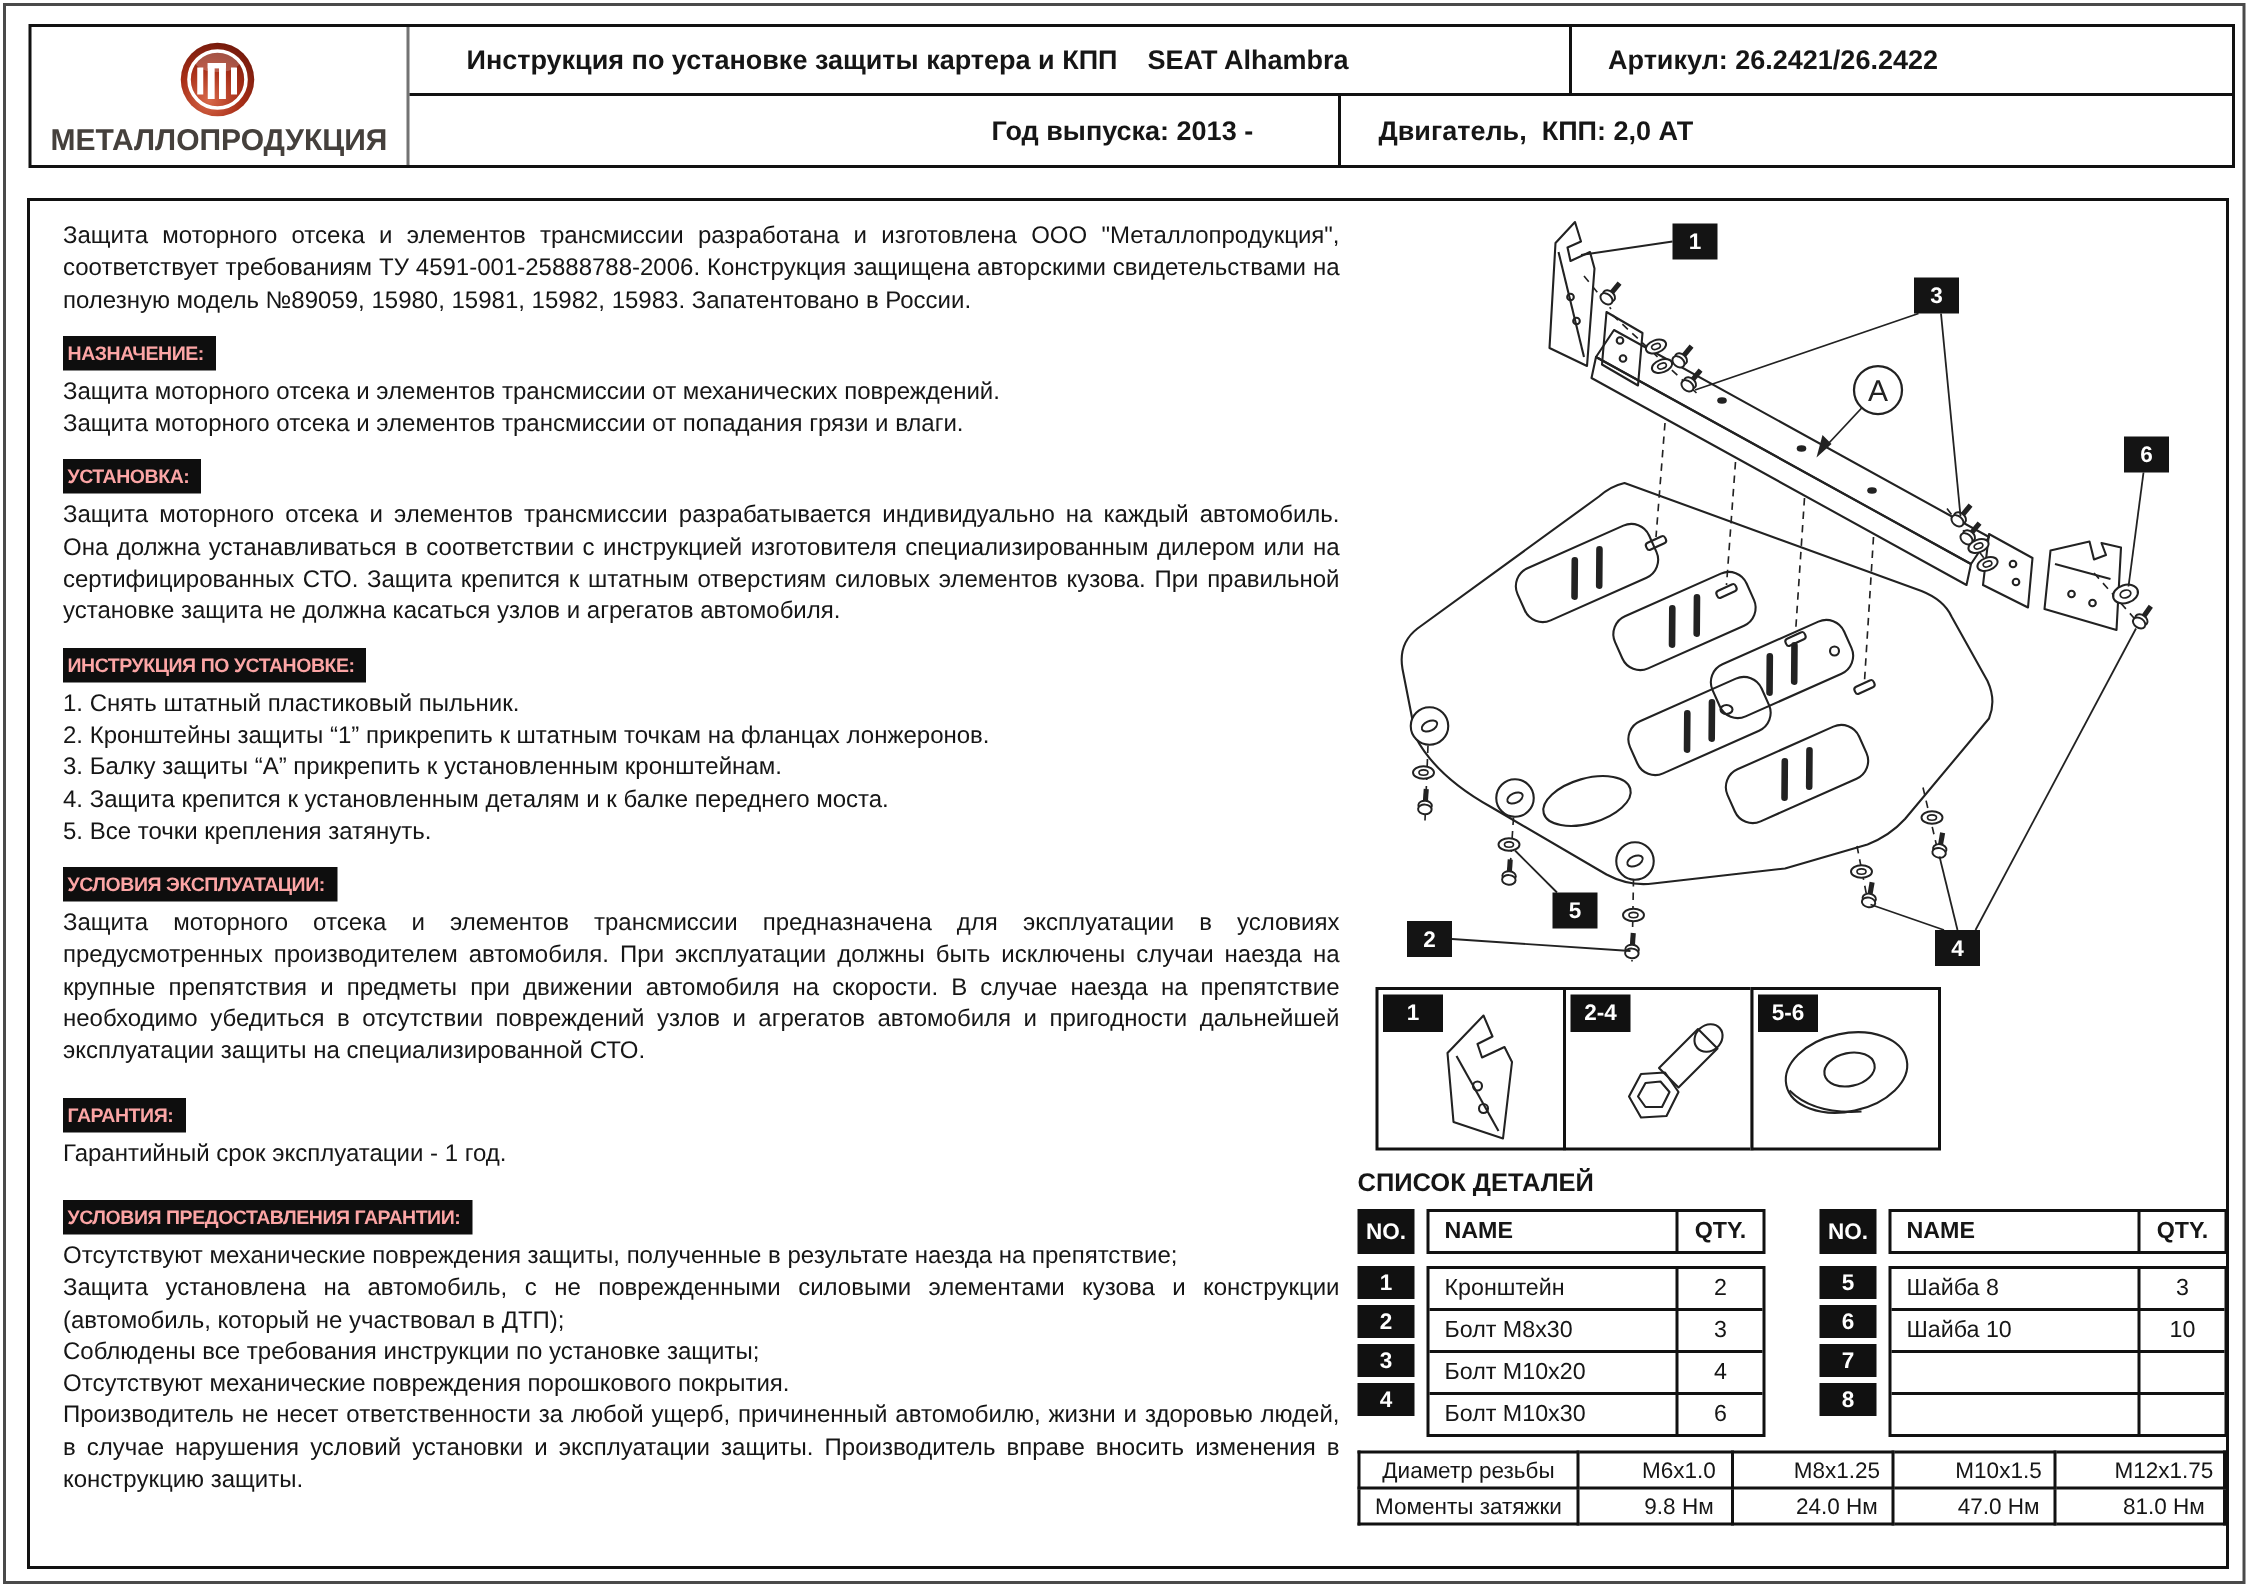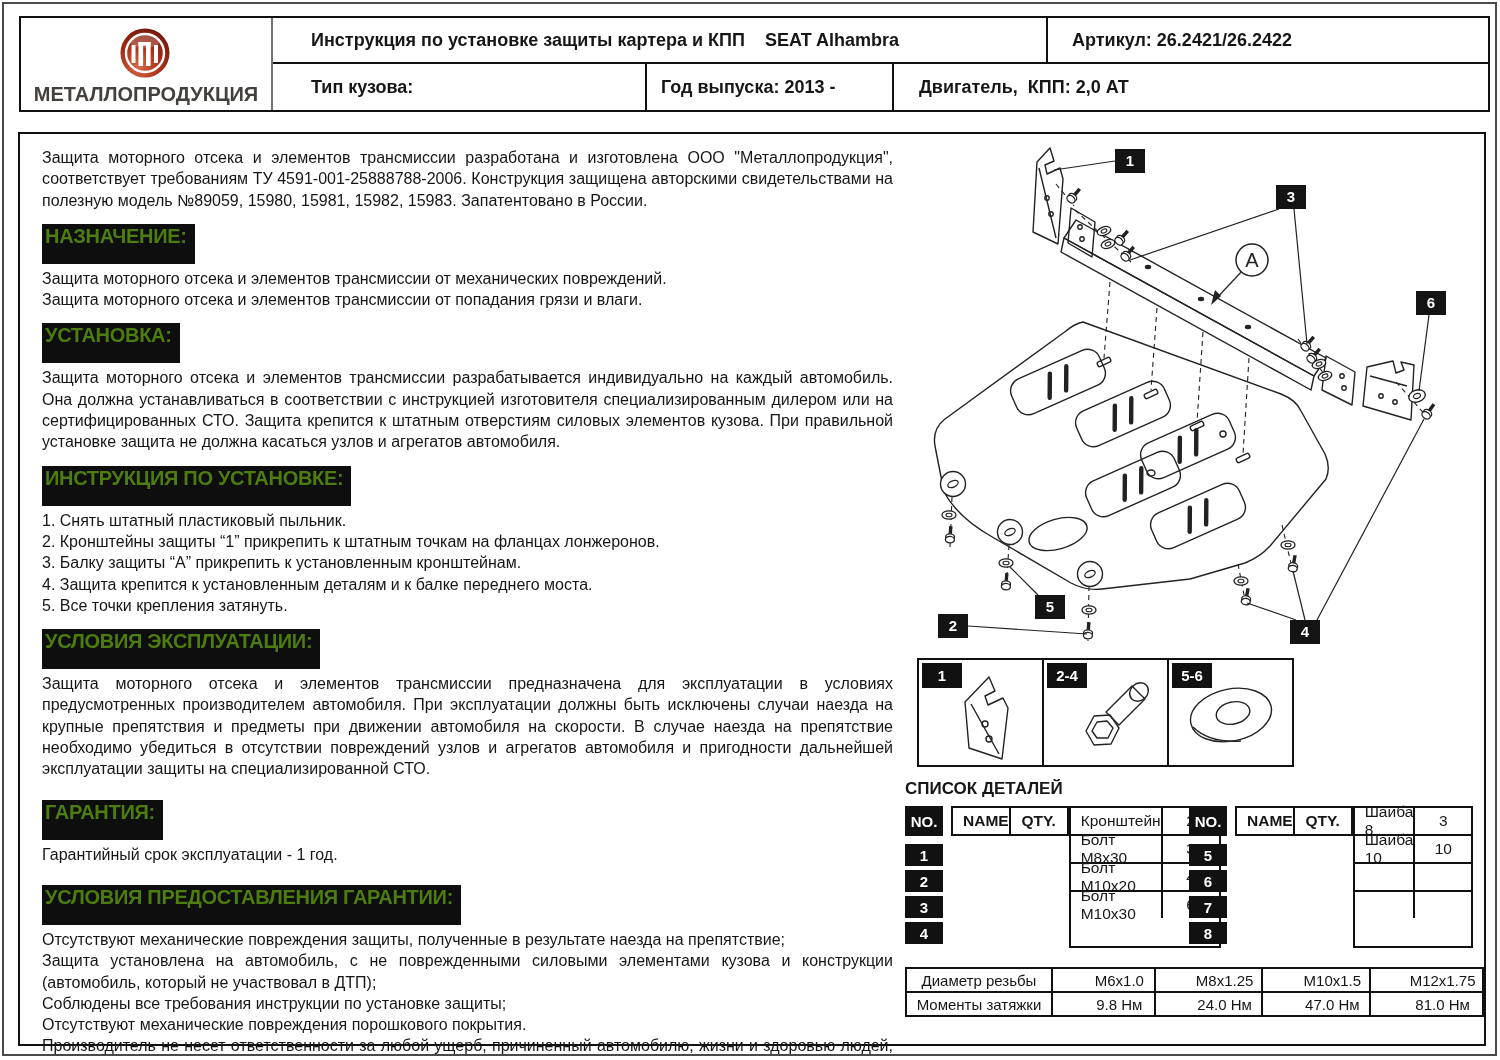--- a/index.html
+++ b/index.html
@@ -18,43 +18,43 @@
   .art-cell{left:1027px;top:0;width:440px;height:46px;border-bottom:2px solid #111;padding-left:24px;}
   .typ-cell{left:252px;top:46px;width:374px;height:46px;border-right:2px solid #111;padding-left:38px;}
   .god-cell{left:626px;top:46px;width:247px;height:46px;border-right:2px solid #111;padding-left:14px;}
   .dvig-cell{left:873px;top:46px;width:594px;height:46px;padding-left:25px;}
 
   
   .main-box{position:absolute;left:18px;top:132px;width:1464px;height:910px;border:2px solid #111;}
 
   
   .text-col{position:absolute;left:22px;top:13px;width:851px;text-align:justify;}
-  .sec-h{display:inline-block;background:#0e0e0e;color:#4d7c0f;font-weight:bold;font-size:20px;
-         line-height:20px;padding:2px 8px 18px 3px;letter-spacing:-0.3px;margin:0 0 4px 0;}
+  .sec-h{display:inline-block;background:#0e0e0e;color:#fca5a5;font-weight:bold;font-size:13px;
+         line-height:20px;padding:2px 8px 1px 3px;letter-spacing:-0.3px;margin:0 0 4px 0;}
   .para{font-size:16px;line-height:21.3px;}
   .line{font-size:16px;line-height:21.3px;}
   .gap14{height:13px;} .gap8{height:7px;}
 
   
   .thumbs{position:absolute;left:897px;top:524px;display:flex;}
   .thumb{position:relative;width:127px;height:109px;border:2px solid #111;margin-right:-2px;box-sizing:border-box;background:#fff;}
   .thumb-label{position:absolute;left:3px;top:3px;width:40px;height:25px;background:#111;color:#fff;
                font-weight:bold;font-size:15px;display:flex;align-items:center;justify-content:center;}
 
   
   .parts{position:absolute;left:885px;top:645px;width:580px;}
   .parts-title{font-weight:bold;font-size:17px;margin-bottom:7px;}
-  .pt-wrap{display:flex;}
+  .pt-wrap{display:flex;justify-content:space-between;}
   .pt-group{display:flex;}
   .pt-group.right{margin-left:12px;}
   .no-col{width:38px;display:flex;flex-direction:column;}
   .no-box{background:#111;color:#fff;font-weight:bold;font-size:15px;display:flex;align-items:center;justify-content:center;}
   .no-head{height:30px;margin-bottom:8px;}
   .no-row{height:22px;margin-bottom:4px;}
-  .cells-col{margin-left:8px;width:226px;display:flex;flex-direction:row;}
+  .cells-col{margin-left:8px;width:226px;display:flex;flex-direction:column;}
   .cell-head{display:flex;height:30px;border:2px solid #111;box-sizing:border-box;margin-bottom:8px;}
   .c-name{flex:1;display:flex;align-items:center;padding-left:10px;font-size:15.5px;}
   .c-qty{width:56px;display:flex;align-items:center;justify-content:center;border-left:2px solid #111;font-size:15.5px;}
   .cell-head .c-name,.cell-head .c-qty{font-weight:bold;}
   .rows-box{border:2px solid #111;}
   .cell-row{display:flex;height:26px;border-bottom:2px solid #111;box-sizing:content-box;}
   .cell-row:last-child{border-bottom:none;}
 
   
   .torque{position:absolute;left:885px;top:833px;border-collapse:collapse;}
@@ -90,23 +90,20 @@
         <ellipse cx="26" cy="14" rx="15" ry="7" fill="#fff" opacity="0.22"></ellipse>
       </svg>
       <div class="brand">МЕТАЛЛОПРОДУКЦИЯ</div>
     </div>
     <div class="hdr-cell title-cell">
       <span>Инструкция по установке защиты картера и КПП</span>
       <span class="title-model">SEAT Alhambra</span>
     </div>
     <div class="hdr-cell art-cell">
       <span>Артикул: 26.2421/26.2422</span>
-    </div>
-    <div class="hdr-cell typ-cell">
-      <span>Тип кузова:</span>
     </div>
     <div class="hdr-cell god-cell">
       <span>Год выпуска: 2013 -</span>
     </div>
     <div class="hdr-cell dvig-cell">
       <span>Двигатель,&nbsp; КПП: 2,0 АТ</span>
     </div>
   </div>
 
   <div class="main-box">

